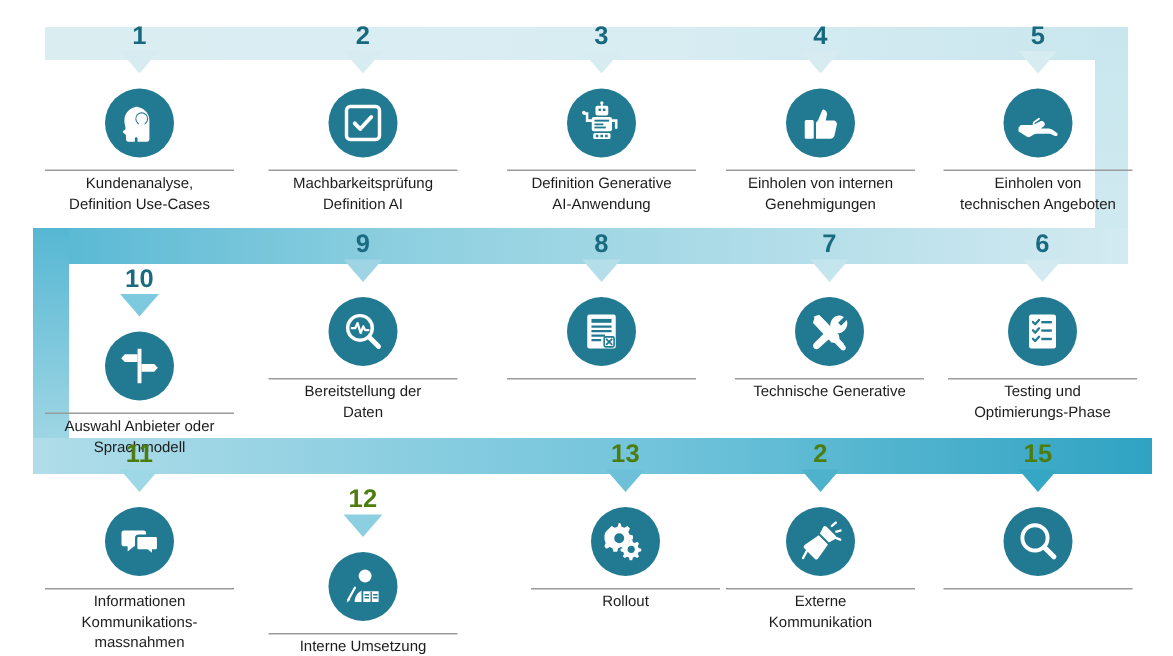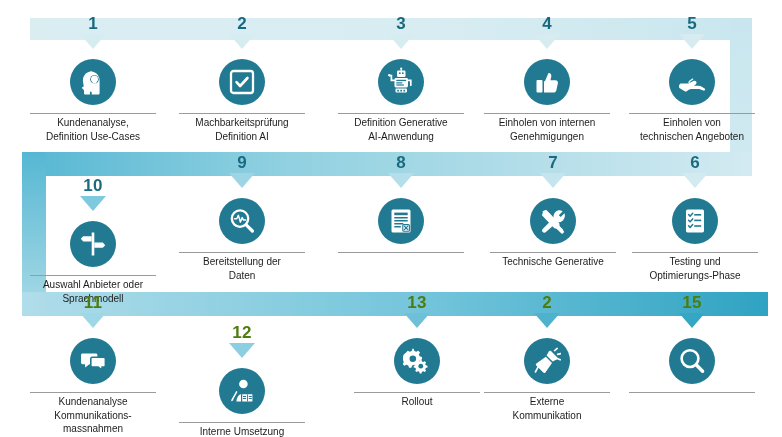--- a/index.html
+++ b/index.html
@@ -313,21 +313,21 @@
     <div class="step" style="left:18px;">
       <div class="num">11</div>
       <div class="pointer" style="border-top:15px solid #9ed7e5;"></div>
       <div class="circle">
         <svg width="28" height="28" viewBox="0 0 28 28">
           <path d="M2.6 5.6h13.2c.9 0 1.6.7 1.6 1.6v7.4c0 .9-.7 1.6-1.6 1.6H9.4l-4.3 3.4v-3.4H2.6c-.9 0-1.6-.7-1.6-1.6V7.2c0-.9.7-1.6 1.6-1.6z" fill="#ffffff" transform="translate(1,1)"></path>
           <path d="M13.4 10.2h11.4c.9 0 1.6.7 1.6 1.6v6.6c0 .9-.7 1.6-1.6 1.6h-1.7v3.2l-4-3.2h-5.7c-.9 0-1.6-.7-1.6-1.6v-6.6c0-.9.7-1.6 1.6-1.6z" fill="#ffffff" stroke="#227a92" stroke-width="1.6"></path>
         </svg>
       </div>
       <div class="rule"></div>
-      <div class="label">Kundenanalyse
+      <div class="label">Informationen
 Kommunikations-
 massnahmen</div>
     </div>
 
     <div class="step" style="left:167px;margin-top:30px;">
       <div class="num">12</div>
       <div class="pointer" style="border-top:15px solid #8ccfe1;"></div>
       <div class="circle">
         <svg width="28" height="28" viewBox="0 0 28 28">
           <circle cx="15.4" cy="7" r="4.3" fill="#ffffff"></circle>

